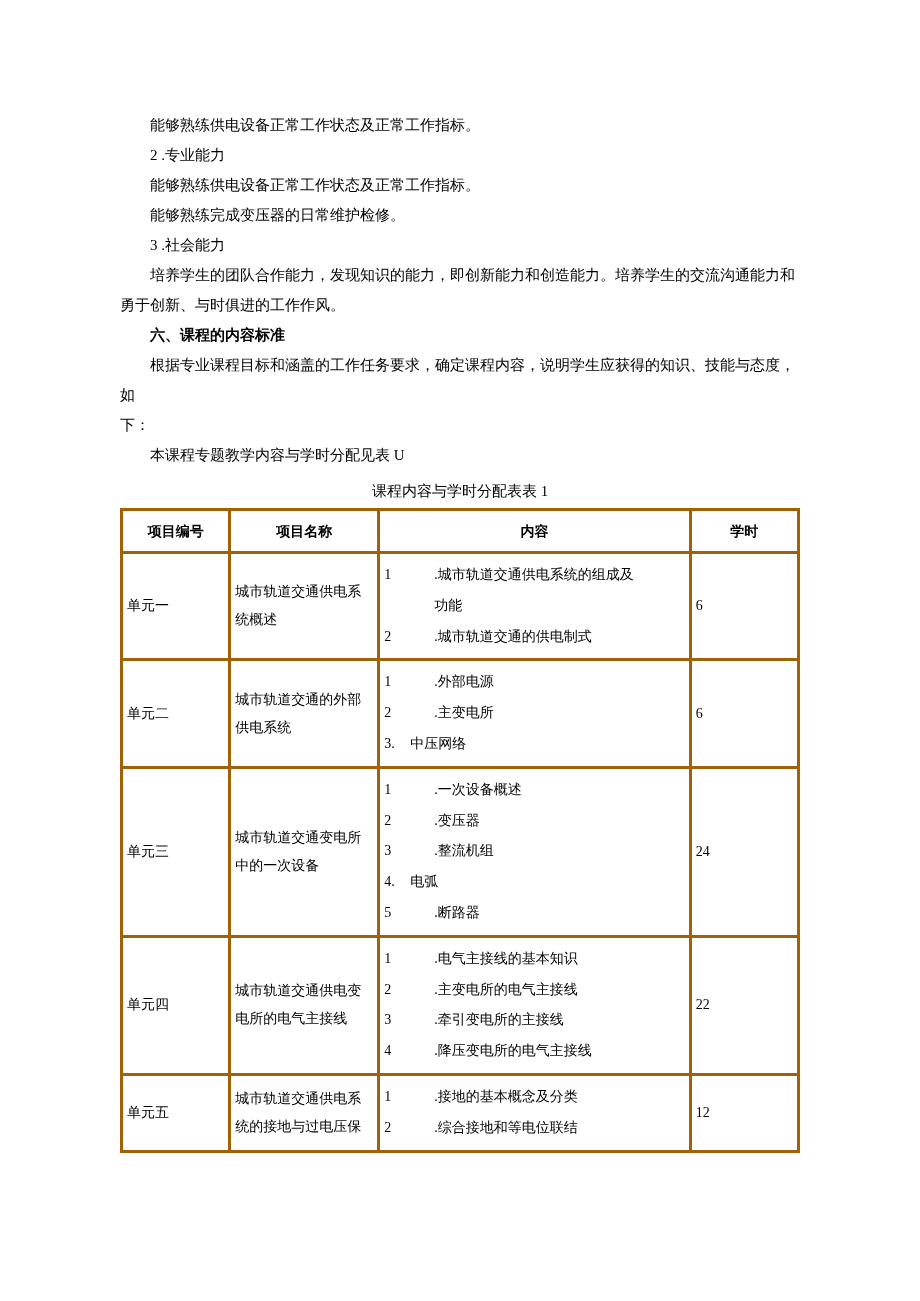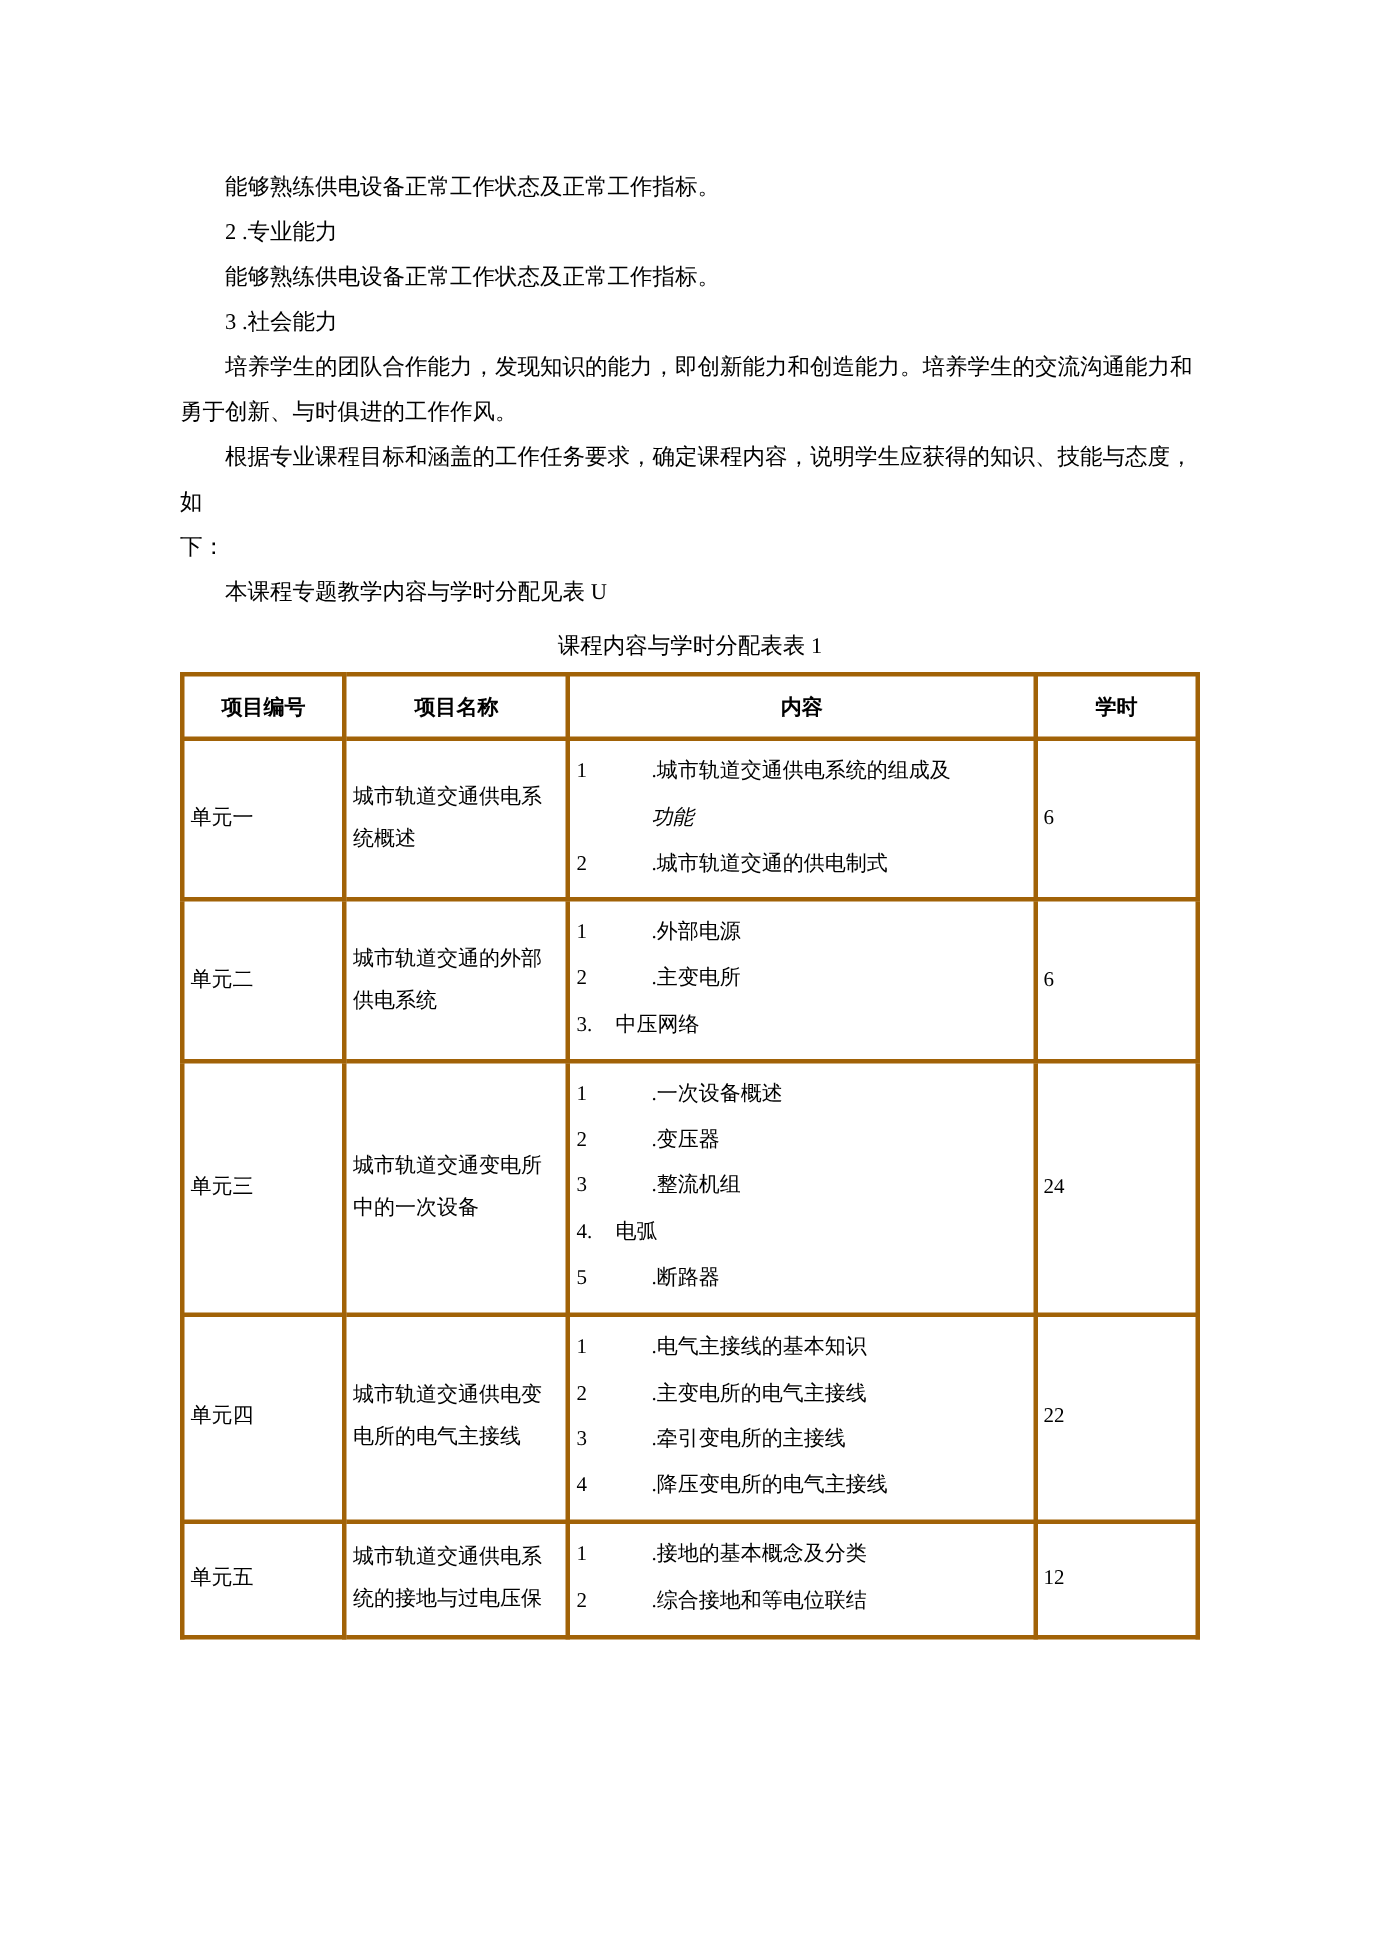--- a/index.html
+++ b/index.html
@@ -70,42 +70,43 @@
   .content-text {
     flex: 1;
     padding-left: 28px;
   }
   .content-text-tight {
     flex: 1;
     padding-left: 4px;
   }
   .content-text-indent {
     padding-left: 50px;
-    font-style: italic;
   }
 </style>
 </head>
 <body>
 
 <div class="page">
 
   <p class="para">能够熟练供电设备正常工作状态及正常工作指标。</p>
 
   <p class="para">
     <span>2</span><span> .专业能力</span>
   </p>
 
   <p class="para">能够熟练供电设备正常工作状态及正常工作指标。</p>
+  <p class="para">能够熟练完成变压器的日常维护检修。</p>
 
   <p class="para">
     <span>3</span><span> .社会能力</span>
   </p>
 
   <p class="para">培养学生的团队合作能力，发现知识的能力，即创新能力和创造能力。培养学生的交流沟通能力和勇于创新、与时俱进的工作作风。</p>
 
+  <p class="para bold">六、课程的内容标准</p>
 
   <p class="para">根据专业课程目标和涵盖的工作任务要求，确定课程内容，说明学生应获得的知识、技能与态度，如</p>
   <p class="para-noindent">下：</p>
 
   <p class="para">本课程专题教学内容与学时分配见表 U</p>
 
   <p class="table-caption">课程内容与学时分配表表 1</p>
 
   <table>
     <colgroup>

